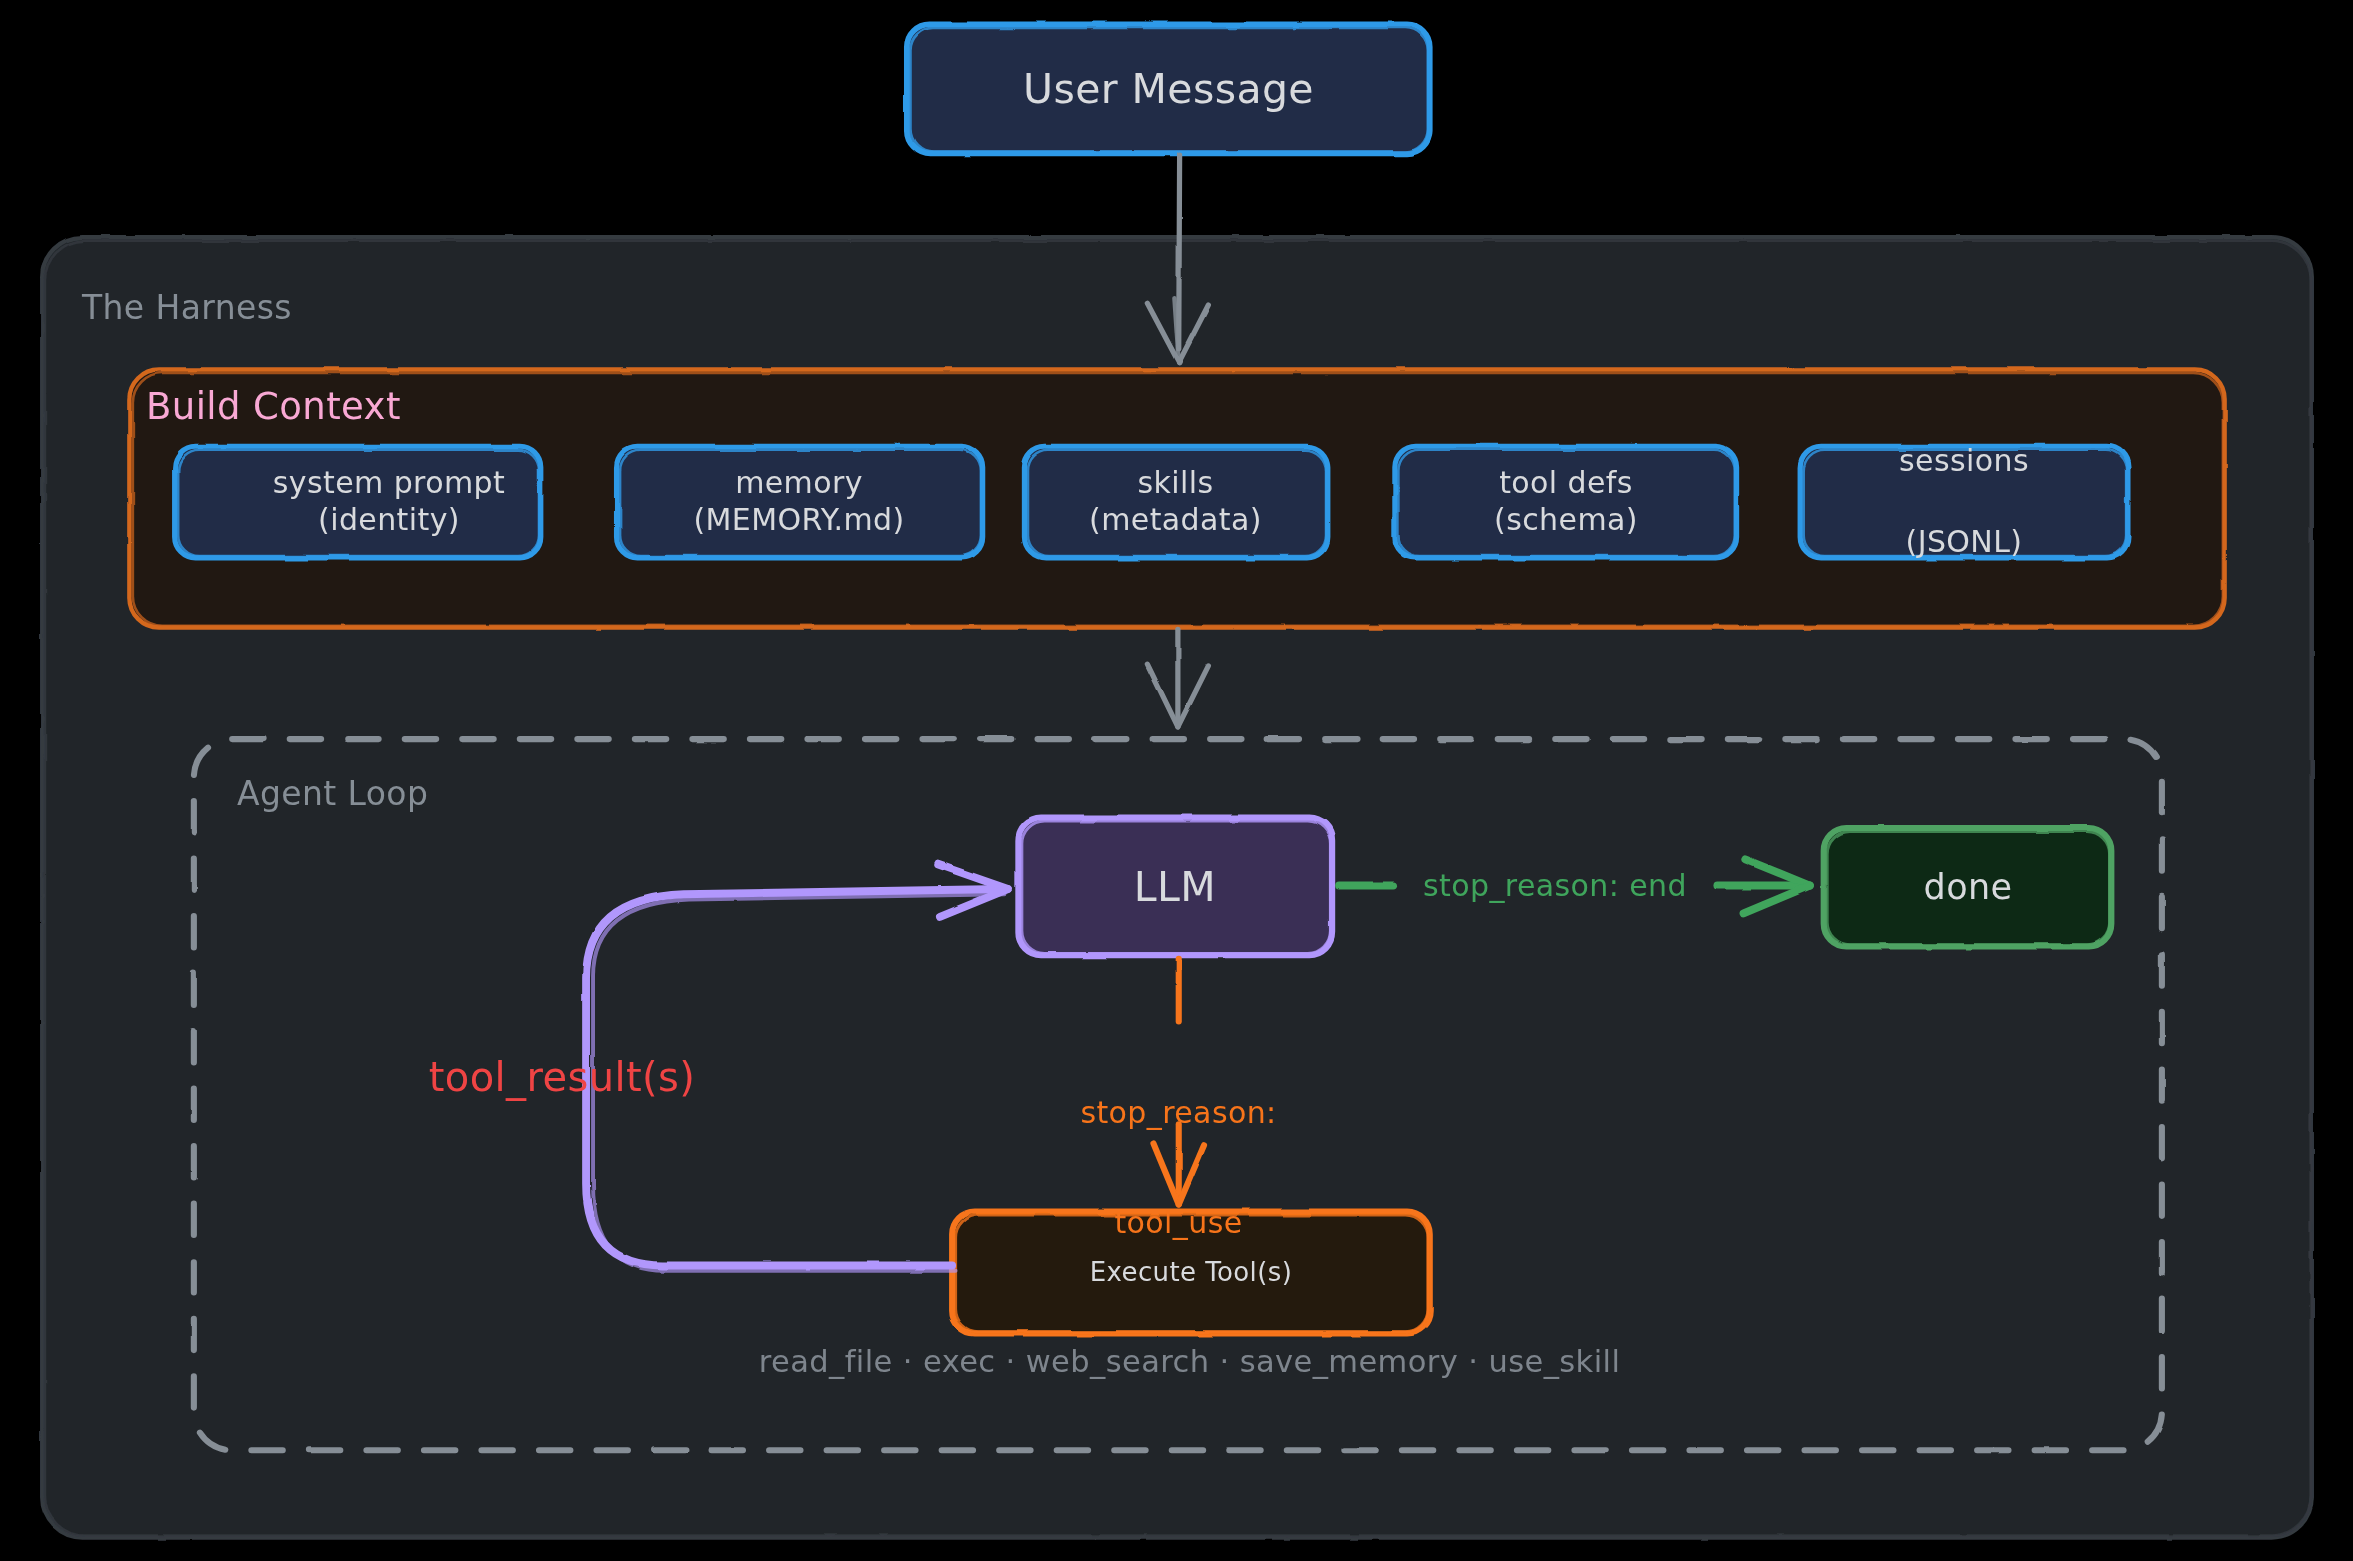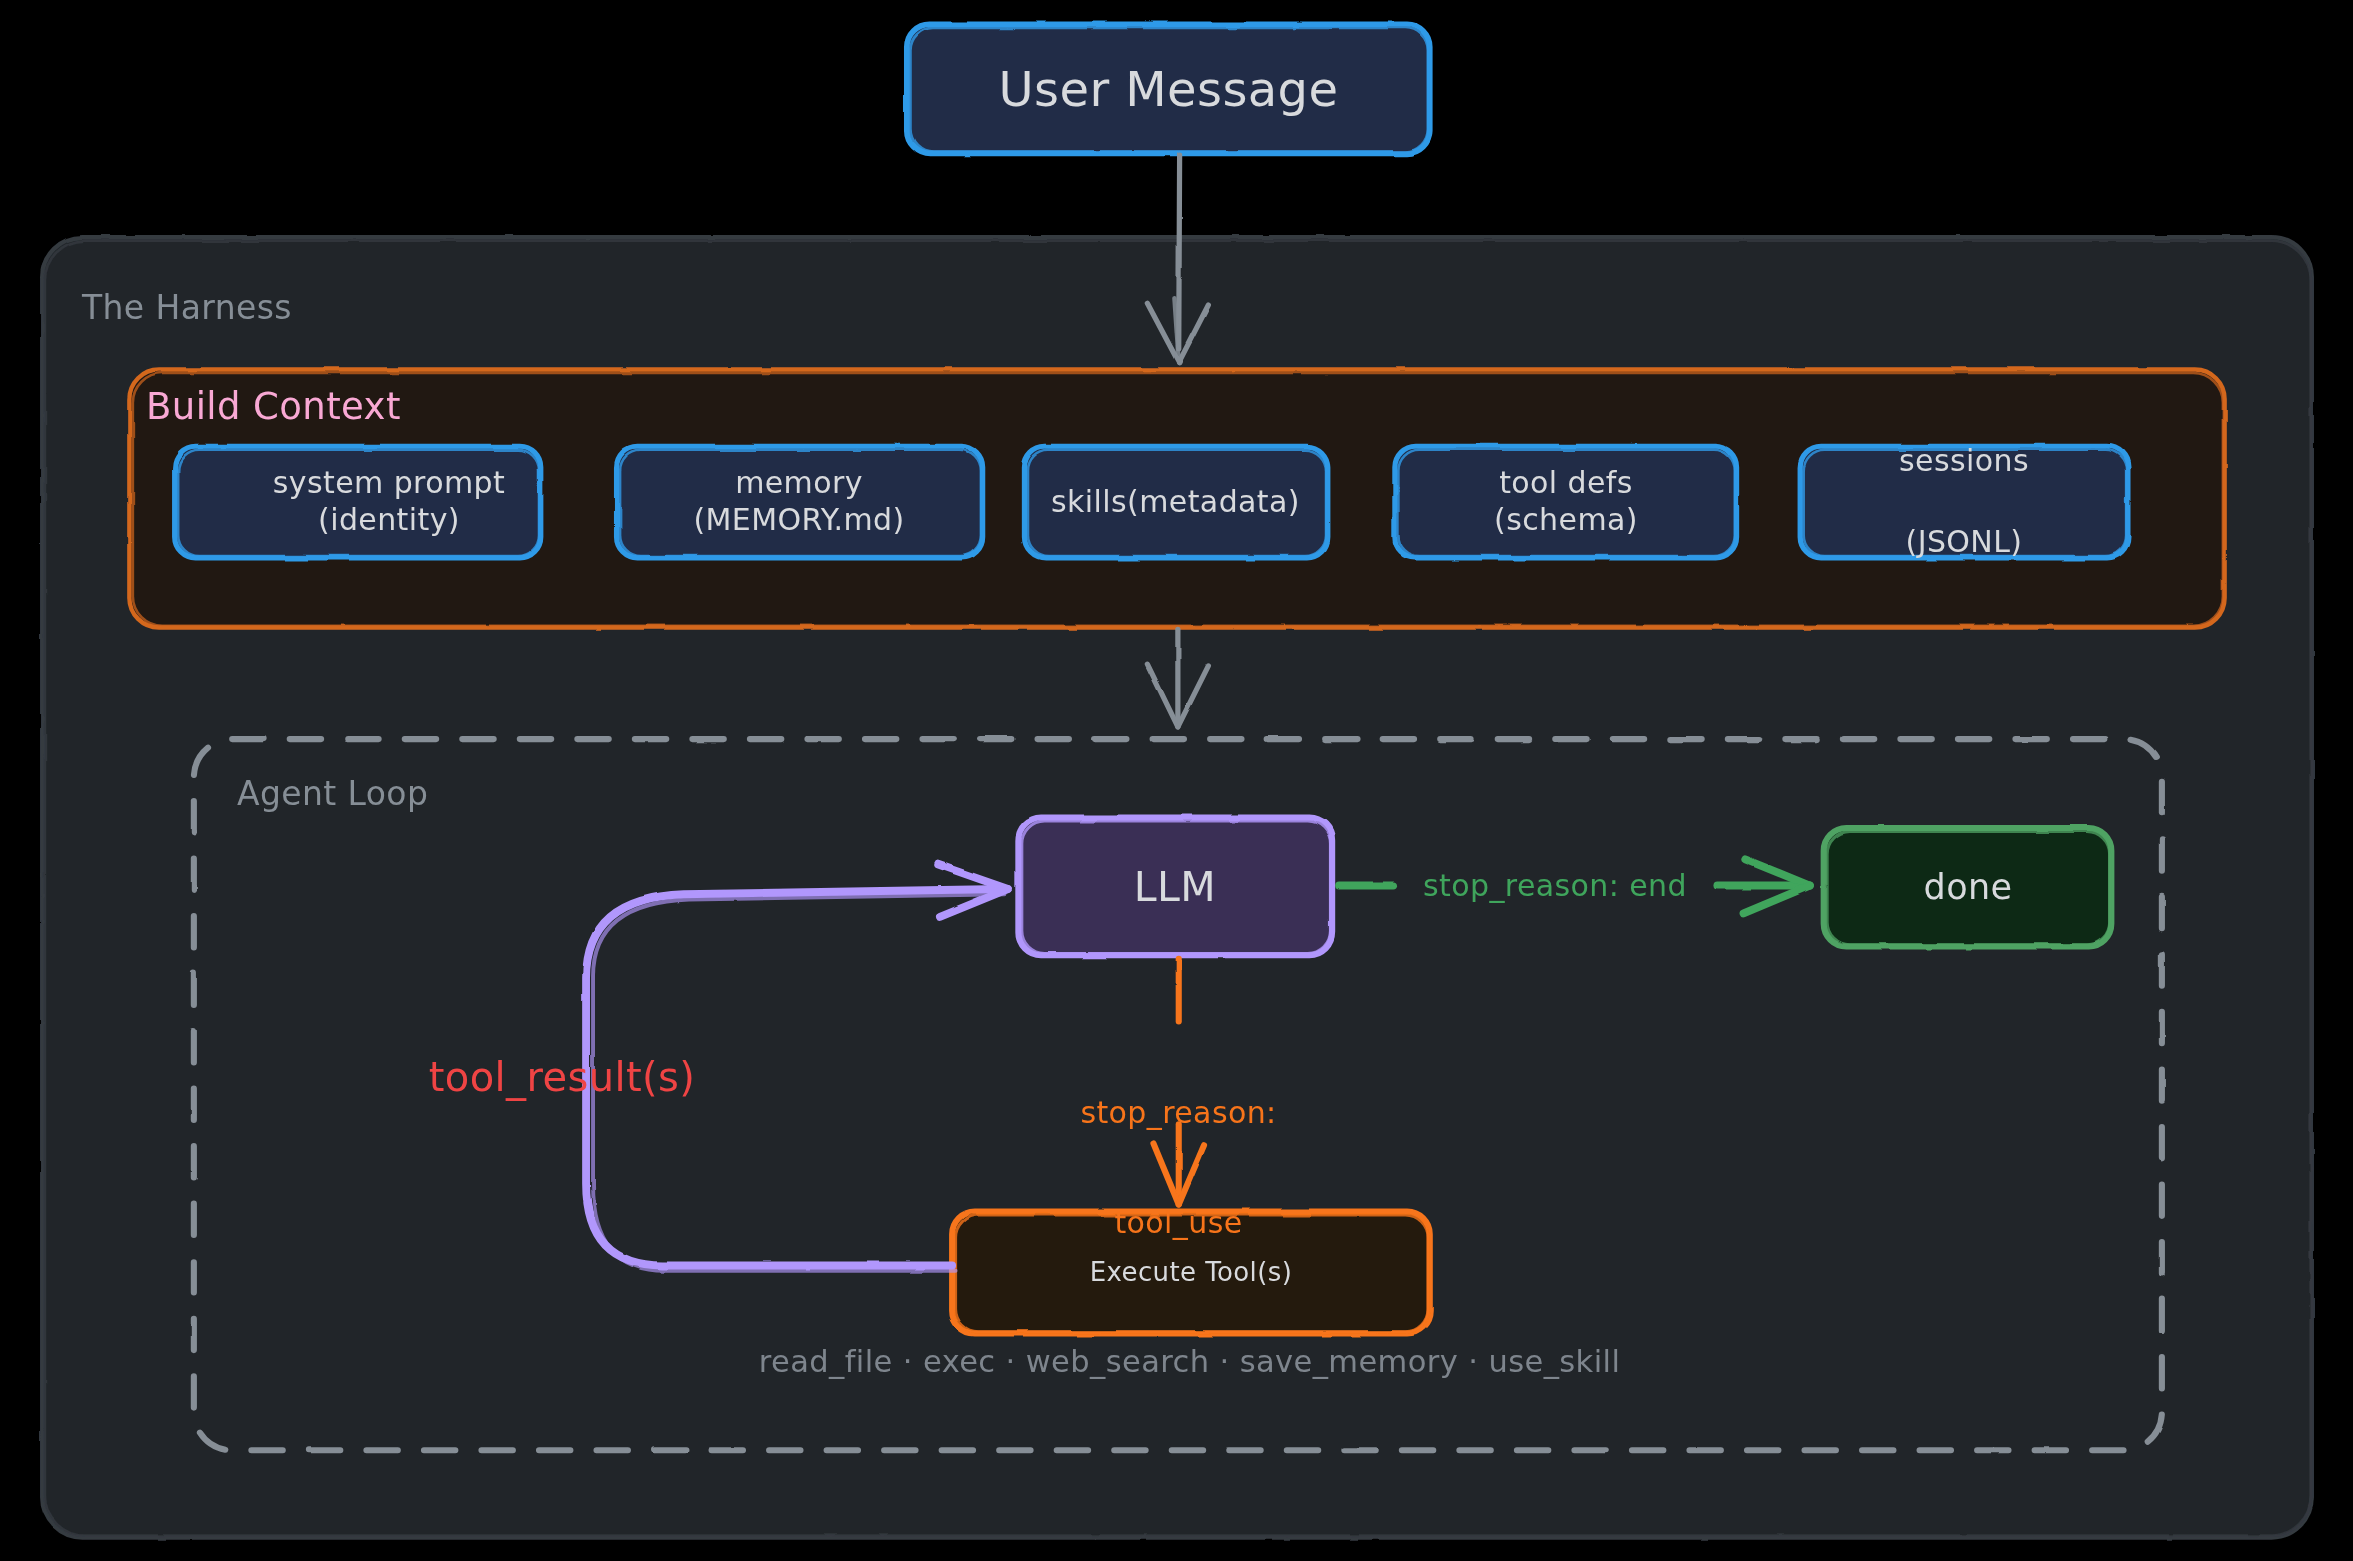--- a/index.html
+++ b/index.html
@@ -50,21 +50,21 @@
   .container-title {
     color: #868e96;
     font-size: 33px;
   }
   .bc-title {
     color: #f9a8d4;
     font-size: 37px;
   }
 
   
-  .t-user     { font-size: 48px; }
+  .t-user     { font-size: 41px; }
   .t-ctx      { font-size: 30px; }
   .t-llm      { font-size: 41px; }
   .t-done     { font-size: 35px; }
   .t-exec     { font-size: 26px; }
 
   
   .edge-green  { color: #3fa55c; font-size: 30px; }
   .edge-orange { color: #f7741a; font-size: 30px; }
   .edge-purple { color: #ef4444; font-size: 40px; }
   .tools-list  { color: #7e858d; font-size: 30.5px; }
@@ -230,21 +230,21 @@
   <div class="lbl node-text t-ctx centered" style="left:174px; top:446px; width:366px; height:112px; flex-direction:column;padding-left:32px;">
     <span>system prompt</span>
     <span>(identity)</span>
   </div>
 
   <div class="lbl node-text t-ctx centered" style="left:616px; top:446px; width:366px; height:112px; flex-direction:column;">
     <span>memory</span>
     <span>(MEMORY.md)</span>
   </div>
 
-  <div class="lbl node-text t-ctx centered" style="left:1024px; top:446px; width:303px; height:112px; ">
+  <div class="lbl node-text t-ctx centered" style="left:1024px; top:446px; width:303px; height:112px; flex-direction:column;">
     <span>skills</span>
     <span>(metadata)</span>
   </div>
 
   <div class="lbl node-text t-ctx centered" style="left:1395px; top:446px; width:342px; height:112px; flex-direction:column;">
     <span>tool defs</span>
     <span>(schema)</span>
   </div>
 
   <div class="lbl node-text t-ctx centered" style="left:1800px; top:446px; width:328px; height:112px; flex-direction:column;gap:44px;">

